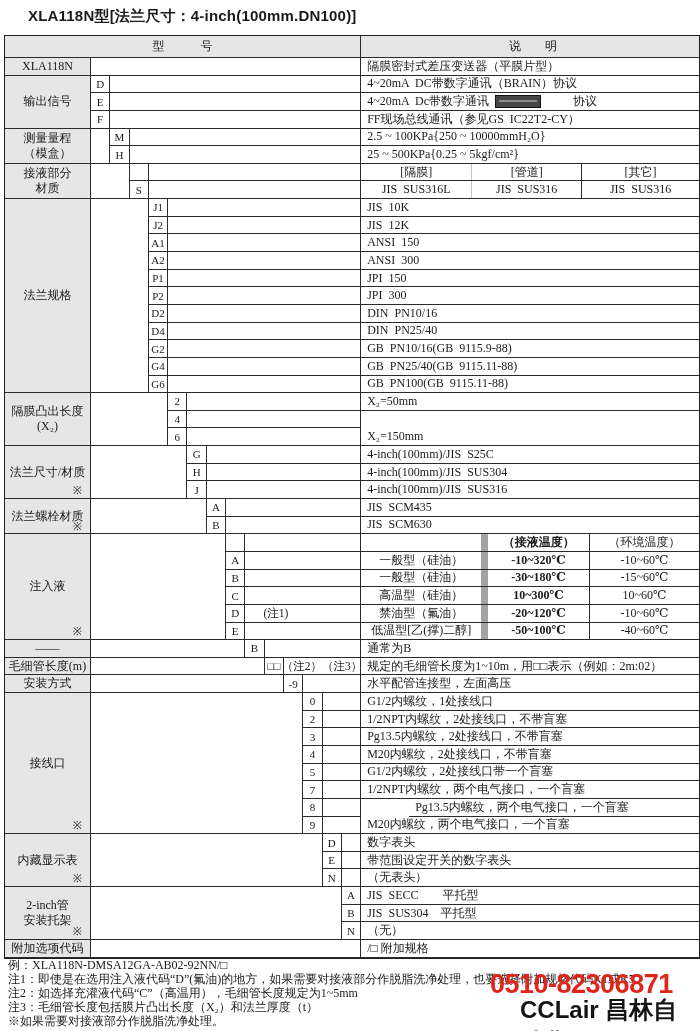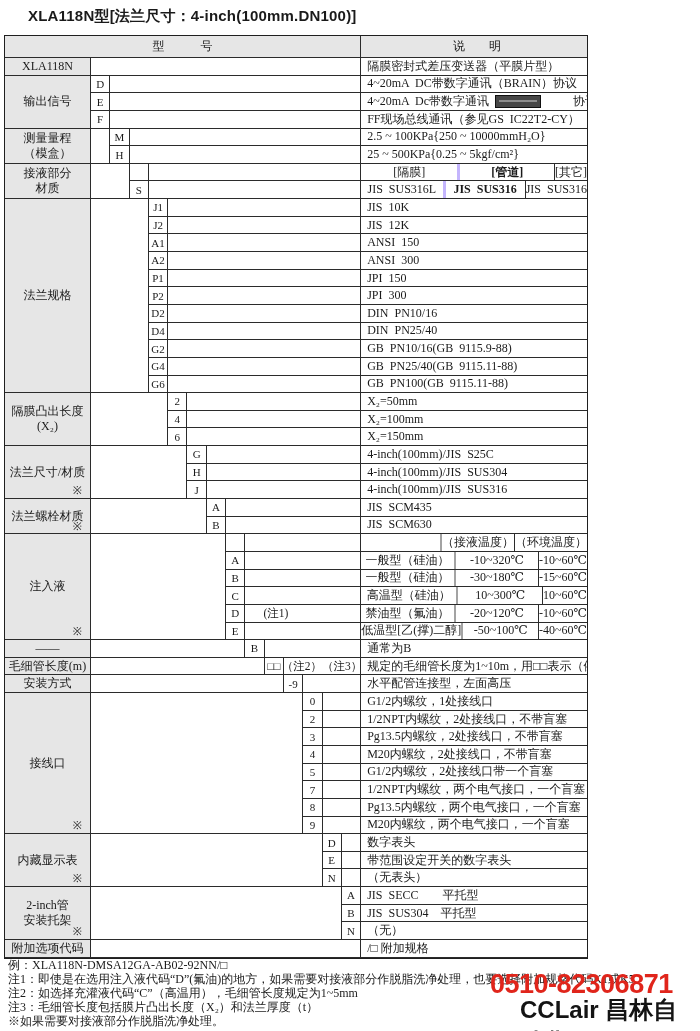--- a/index.html
+++ b/index.html
@@ -1,43 +1,43 @@
 <!DOCTYPE html>
 <html><head>
 <meta charset="utf-8">
 <style>
   * { margin:0; padding:0; box-sizing:border-box; }
   html,body { width:700px; height:1031px; }
   body { position:relative; background:#fff; color:#1a1a1a; overflow:hidden;
          font-family:"Liberation Serif","DejaVu Serif",serif; }
   .page-title { position:absolute; left:28px; top:7px; font-size:15px; font-weight:bold;
                 font-family:"Liberation Sans","DejaVu Sans",sans-serif; letter-spacing:.2px; }
-  #spec-table { position:absolute; left:4px; top:35px; width:584px;
+  #spec-table { position:absolute; left:4px; top:35px; width:696px;
                 display:grid; grid-template-columns:86px repeat(14,19.3px) 1fr;
                 grid-template-rows:22px repeat(51,17.65px);
                 border:1.5px solid #1f1f1f; background:#fff; }
   .c { border-right:1px solid #2b2b2b; border-bottom:1px solid #2b2b2b;
        font-size:12px; display:flex; align-items:center; overflow:hidden; white-space:pre; }
   .head { background:#e6e6e6; justify-content:center; font-weight:normal; }
   .head.desc { border-right:none; }
   .label { background:#e6e6e6; flex-direction:column; justify-content:center;
            text-align:center; position:relative; line-height:1.25; }
   .label .mark { position:absolute; right:8px; bottom:0px; font-size:11px; }
   .code { justify-content:center; font-size:11px; font-family:"Liberation Serif","DejaVu Serif",serif; }
   .mrest { }
   .mrest.nleft { padding-left:18px; font-size:11.5px; }
   .mrest.ncenter { justify-content:center; font-size:11.5px; }
   .desc { border-right:none; padding-left:6px; }
   .desc.flex0 { padding-left:0; }
   .sub { height:100%; display:flex; align-items:center; justify-content:center; }
   .sub.s0 { width:110px; }
-  .sub.s1 { width:110px; border-left:3px solid #c4b5fd;font-weight:bold; }
+  .sub.s1 { width:110px; border-left:1px solid #c4b5fd; }
   .sub.s2 { flex:1; border-left:1px solid #2b2b2b; }
   .sub.tname { width:120px; }
-  .sub.tc1 { width:108px; border-left:2px solid #a3a3a3; }
+  .sub.tc1 { width:108px; border-left:7px solid #a3a3a3;font-weight:bold; }
   .sub.tc2 { flex:1; border-left:1px solid #2b2b2b; }
   .hart-badge { width:46px; height:13px; background:#474747; border:1px solid #101010;
                 margin:0 6px; position:relative; flex:none; }
   .hart-badge::after { content:""; position:absolute; left:3px; top:4px; right:3px; height:2px;
                        background:#c9c9c9; opacity:.55; }
   .badge-post { margin-left:26px; }
   .ft { position:absolute; left:8px; font-size:12px; white-space:pre; }
   .ft.example { top:957px; }
   .ft.n1 { top:971px; }
   .ft.n2 { top:985px; }
@@ -120,21 +120,20 @@
     <div class="c code" style="grid-area: 20 / 5 / auto / 6;">G6</div>
     <div class="c mrest" style="grid-area: 20 / 6 / auto / 16;"></div>
     <div class="c desc" style="grid-area: 20 / 16 / auto / 17;">GB  PN100(GB  9115.11-88)</div>
     <div class="c label" style="grid-area: 21 / 1 / 24 / 2;"><div class="lab-line">隔膜凸出长度</div><div class="lab-line">(X₂)</div></div>
     <div class="c spacer" style="grid-area: 21 / 2 / 24 / 6;"></div>
     <div class="c code" style="grid-area: 21 / 6 / auto / 7;">2</div>
     <div class="c mrest" style="grid-area: 21 / 7 / auto / 16;"></div>
     <div class="c desc" style="grid-area: 21 / 16 / auto / 17;">X₂=50mm</div>
     <div class="c code" style="grid-area: 22 / 6 / auto / 7;">4</div>
     <div class="c mrest" style="grid-area: 22 / 7 / auto / 16;"></div>
-    <div class="c desc" style="grid-area: 22 / 16 / auto / 17;">X₂=100mm</div>
     <div class="c code" style="grid-area: 23 / 6 / auto / 7;">6</div>
     <div class="c mrest" style="grid-area: 23 / 7 / auto / 16;"></div>
     <div class="c desc" style="grid-area: 23 / 16 / auto / 17;">X₂=150mm</div>
     <div class="c label" style="grid-area: 24 / 1 / 27 / 2;"><div class="lab-line">法兰尺寸/材质</div><div class="mark">※</div></div>
     <div class="c spacer" style="grid-area: 24 / 2 / 27 / 7;"></div>
     <div class="c code" style="grid-area: 24 / 7 / auto / 8;">G</div>
     <div class="c mrest" style="grid-area: 24 / 8 / auto / 16;"></div>
     <div class="c desc" style="grid-area: 24 / 16 / auto / 17;">4-inch(100mm)/JIS  S25C</div>
     <div class="c code" style="grid-area: 25 / 7 / auto / 8;">H</div>
     <div class="c mrest" style="grid-area: 25 / 8 / auto / 16;"></div>
@@ -200,21 +199,21 @@
     <div class="c mrest" style="grid-area: 41 / 14 / auto / 16;"></div>
     <div class="c desc" style="grid-area: 41 / 16 / auto / 17;">M20内螺纹，2处接线口，不带盲塞</div>
     <div class="c code" style="grid-area: 42 / 13 / auto / 14;">5</div>
     <div class="c mrest" style="grid-area: 42 / 14 / auto / 16;"></div>
     <div class="c desc" style="grid-area: 42 / 16 / auto / 17;">G1/2内螺纹，2处接线口带一个盲塞</div>
     <div class="c code" style="grid-area: 43 / 13 / auto / 14;">7</div>
     <div class="c mrest" style="grid-area: 43 / 14 / auto / 16;"></div>
     <div class="c desc" style="grid-area: 43 / 16 / auto / 17;">1/2NPT内螺纹，两个电气接口，一个盲塞</div>
     <div class="c code" style="grid-area: 44 / 13 / auto / 14;">8</div>
     <div class="c mrest" style="grid-area: 44 / 14 / auto / 16;"></div>
-    <div class="c desc" style="grid-area: 44 / 16 / auto / 17;">Pg13.5内螺纹，两个电气接口，一个盲塞</div>
+    <div class="c desc" style="grid-area: 44 / 16 / auto / 17; margin-left: 48px;">Pg13.5内螺纹，两个电气接口，一个盲塞</div>
     <div class="c code" style="grid-area: 45 / 13 / auto / 14;">9</div>
     <div class="c mrest" style="grid-area: 45 / 14 / auto / 16;"></div>
     <div class="c desc" style="grid-area: 45 / 16 / auto / 17;">M20内螺纹，两个电气接口，一个盲塞</div>
     <div class="c label" style="grid-area: 46 / 1 / 49 / 2;"><div class="lab-line">内藏显示表</div><div class="mark">※</div></div>
     <div class="c spacer" style="grid-area: 46 / 2 / 49 / 14;"></div>
     <div class="c code" style="grid-area: 46 / 14 / auto / 15;">D</div>
     <div class="c mrest" style="grid-area: 46 / 15 / auto / 16;"></div>
     <div class="c desc" style="grid-area: 46 / 16 / auto / 17;">数字表头</div>
     <div class="c code" style="grid-area: 47 / 14 / auto / 15;">E</div>
     <div class="c mrest" style="grid-area: 47 / 15 / auto / 16;"></div>

